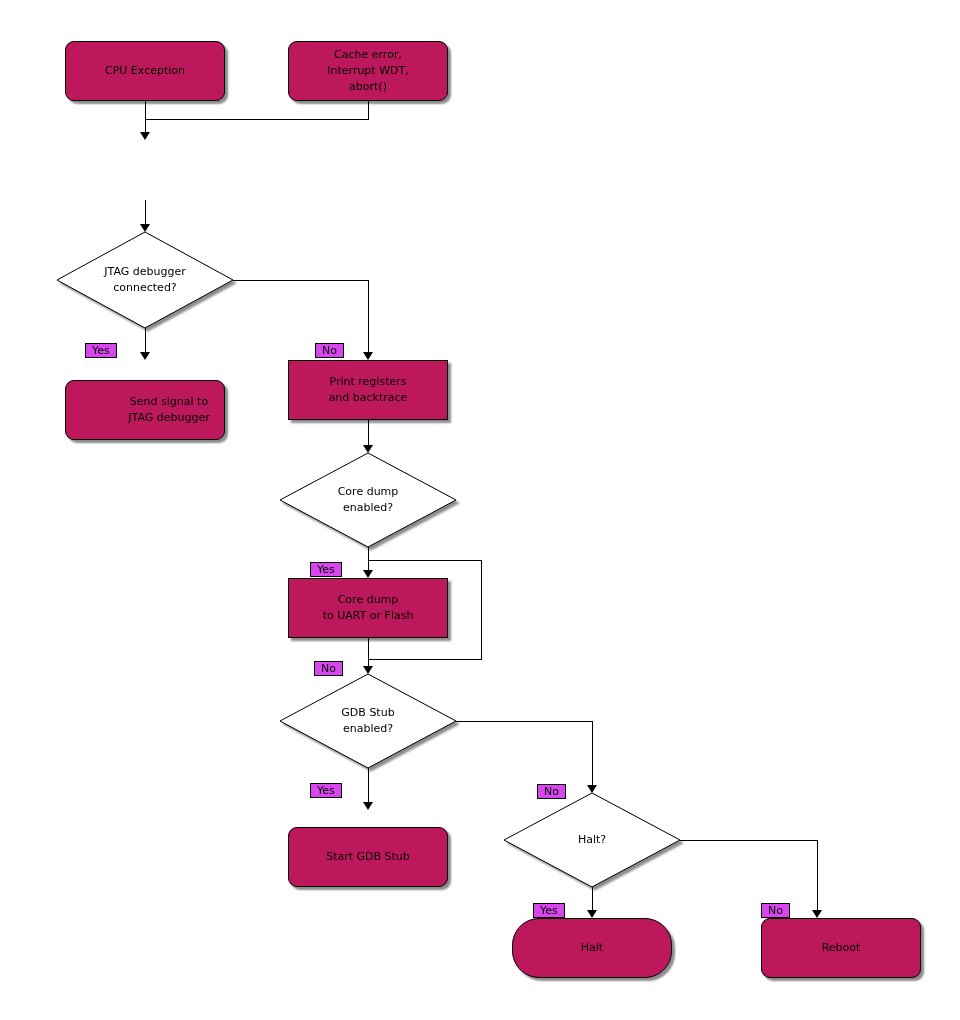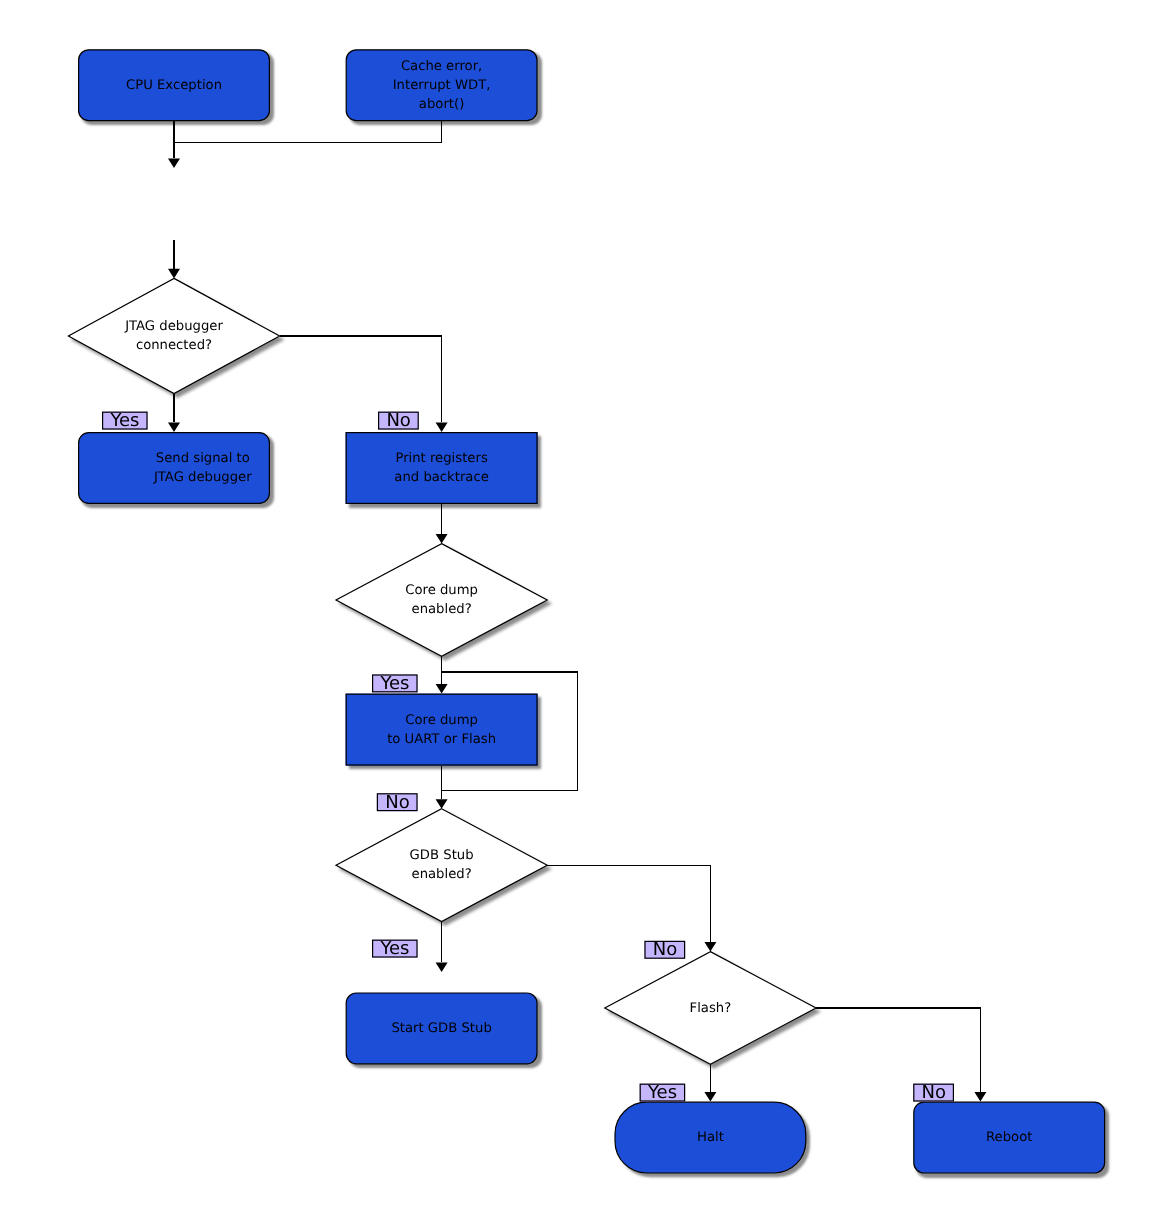--- a/index.html
+++ b/index.html
@@ -11,21 +11,21 @@
     font-family: "DejaVu Sans", "Liberation Sans", sans-serif;
     color: #000000;
     overflow: hidden;
   }
   svg.layer { position: absolute; left: 0; top: 0; }
   .node {
     position: absolute;
     width: 160px;
     height: 60px;
     box-sizing: border-box;
-    background: #1d4ed8;
+    background: #be185d;
     border: 1px solid #000000;
     display: flex;
     align-items: center;
     justify-content: center;
     text-align: center;
     font-size: 11px;
     line-height: 16px;
     white-space: pre-line;
     box-shadow: 3px 3px 2px rgba(0,0,0,0.45);
   }
@@ -37,23 +37,23 @@
     display: flex;
     align-items: center;
     justify-content: center;
     text-align: center;
     font-size: 11px;
     line-height: 16px;
     white-space: pre-line;
   }
   .edge-label {
     position: absolute;
-    background: #c4b5fd;
+    background: #d946ef;
     border: 1px solid #000000;
-    font-size: 15px;
+    font-size: 11px;
     line-height: 13px;
     padding: 0 6px;
     white-space: nowrap;
   }
 </style>
 </head>
 <body>
 
 <div class="canvas">
 
@@ -100,21 +100,21 @@
     </g>
   </svg>
 
   <div class="node rounded" style="left:65px; top:41px;">CPU Exception</div>
 
   <div class="node rounded" style="left:288px; top:41px;">Cache error,
 Interrupt WDT,
 abort()</div>
 
 
-  <div class="node rounded" style="left:65px; top:360px;padding-left:48px;">Send signal to
+  <div class="node rounded" style="left:65px; top:380px;padding-left:48px;">Send signal to
 JTAG debugger</div>
 
   <div class="node" style="left:288px; top:360px;">Print registers
 and backtrace</div>
 
   <div class="node" style="left:288px; top:578px;">Core dump
 to UART or Flash</div>
 
   <div class="node rounded" style="left:288px; top:810px;margin-top:17px;">Start GDB Stub</div>
 
@@ -124,21 +124,21 @@
 
   <div class="diamond-text" style="left:65px; top:254px;">JTAG debugger
 connected?</div>
 
   <div class="diamond-text" style="left:288px; top:474px;">Core dump
 enabled?</div>
 
   <div class="diamond-text" style="left:288px; top:695px;">GDB Stub
 enabled?</div>
 
-  <div class="diamond-text" style="left:512px; top:814px;">Flash?</div>
+  <div class="diamond-text" style="left:512px; top:814px;">Halt?</div>
 
   <div class="edge-label" style="left:85px; top:343px;">Yes</div>
 
   <div class="edge-label" style="left:315px; top:343px;">No</div>
 
   <div class="edge-label" style="left:310px; top:562px;">Yes</div>
 
   <div class="edge-label" style="left:314px; top:661px;">No</div>
 
   <div class="edge-label" style="left:310px; top:783px;">Yes</div>

